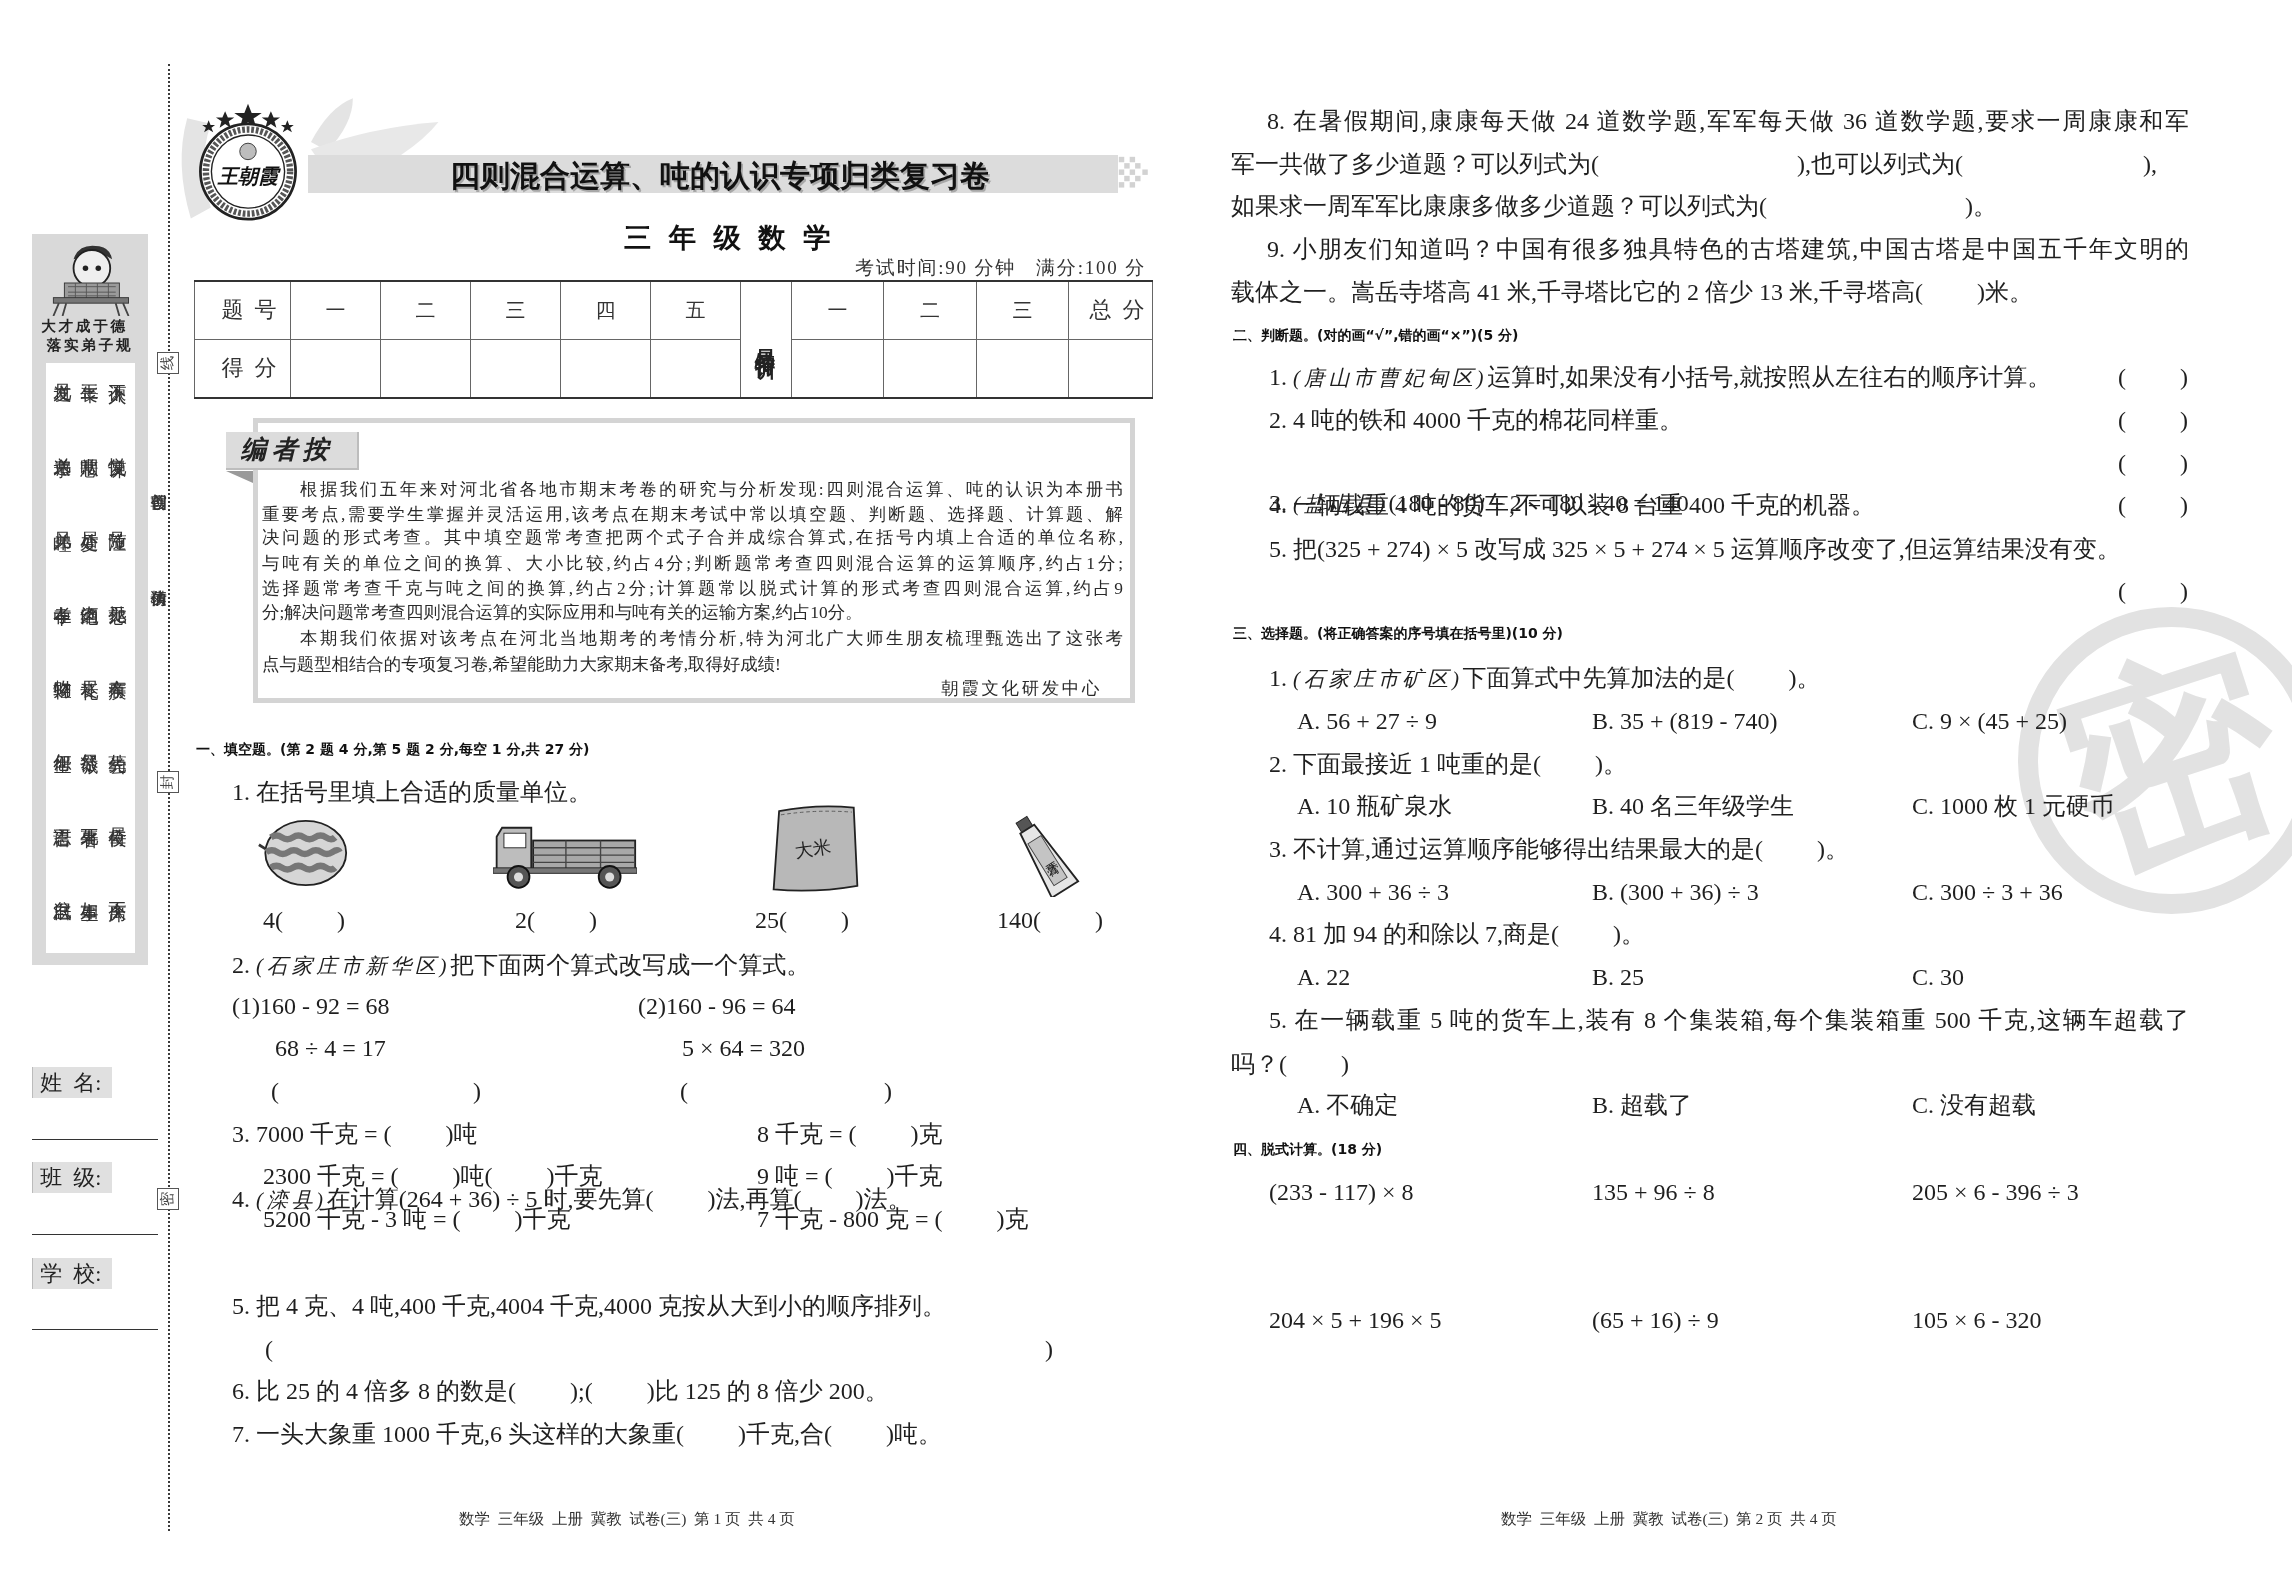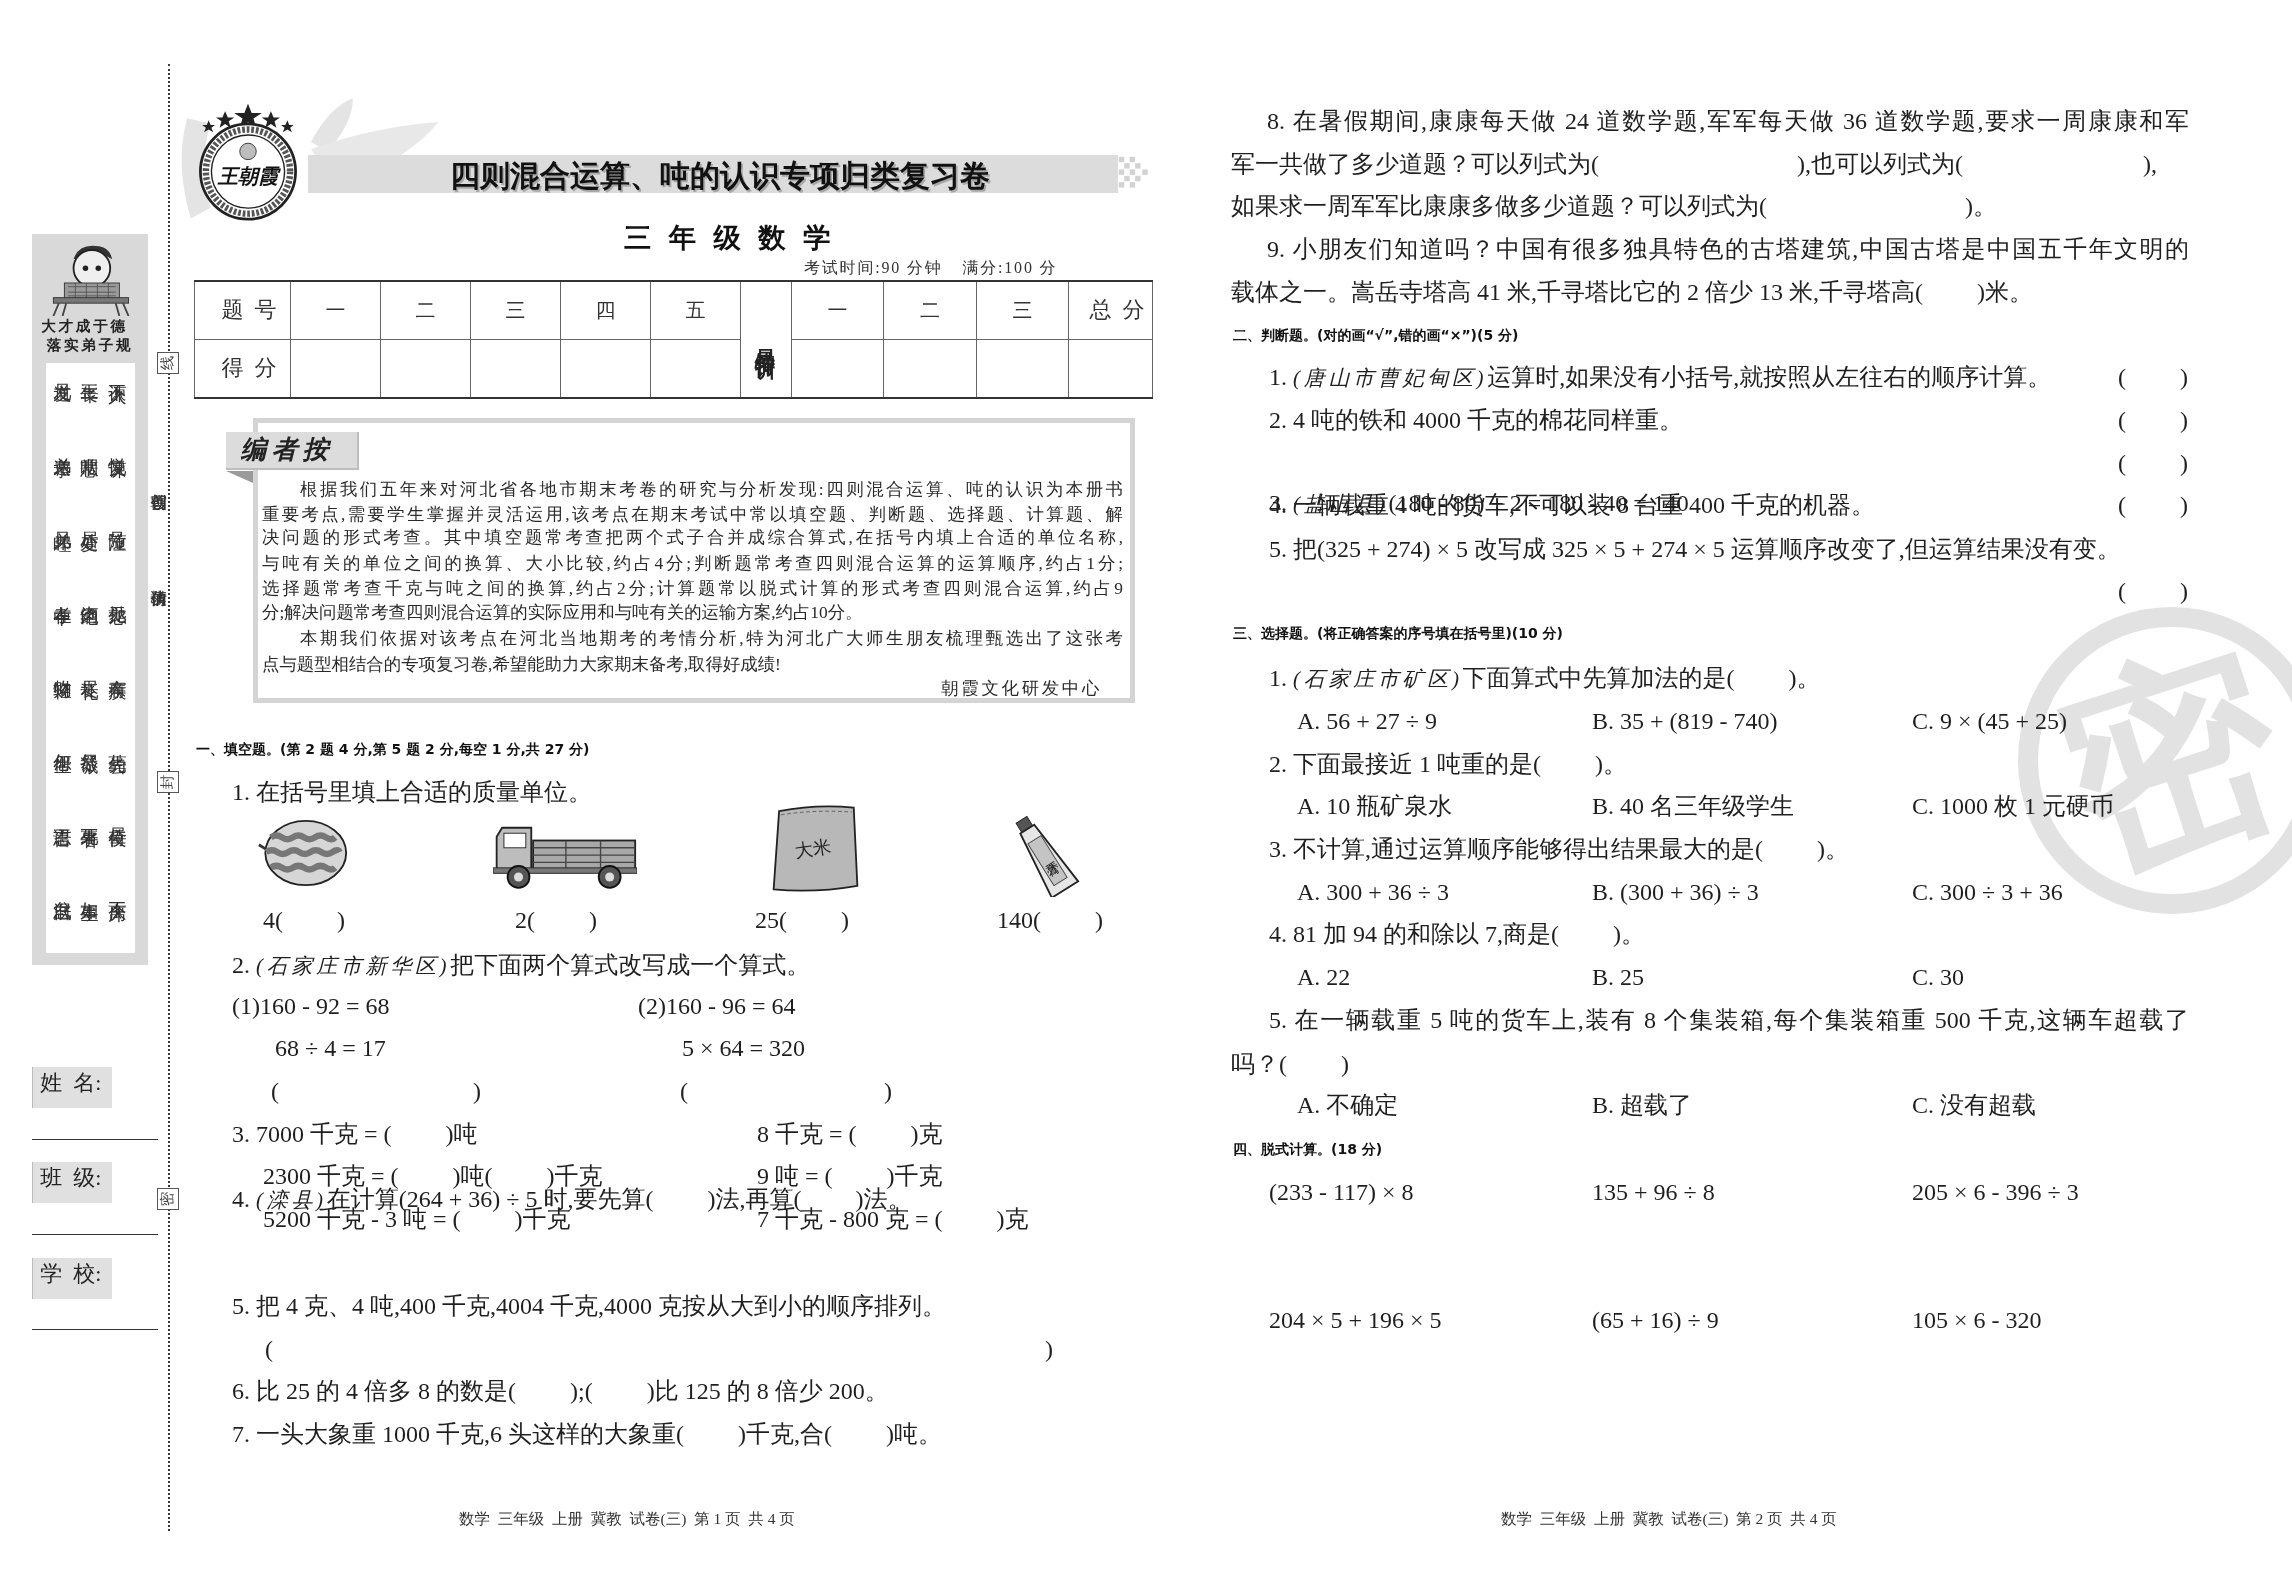--- a/index.html
+++ b/index.html
@@ -11,26 +11,26 @@
 .just{white-space:nowrap;text-align:justify;text-align-last:justify;}
 .hd{position:absolute;font-family:"DejaVu Sans","Liberation Sans",sans-serif;font-weight:bold;font-size:14px;line-height:27.4px;white-space:pre;z-index:2;color:#111;}
 .region{font-size:21px;letter-spacing:3.7px;font-style:italic;}
 .dotline{width:0;border-left:2.7px dotted #3a3a3a;}
 .seal{width:22px;height:22px;border:1.4px solid #555;background:#fff;font-size:14.6px;line-height:19px;text-align:center;transform:rotate(-90deg);z-index:3;color:#444;}
 .vtext{writing-mode:vertical-rl;text-orientation:upright;font-size:16.4px;line-height:18.3px;width:18.3px;color:#333;}
 .sidebar-box{background:#d9d9d9;}
 .motto{font-family:"DejaVu Sans","Liberation Sans",sans-serif;font-weight:bold;font-size:14.6px;line-height:18.3px;text-align:center;letter-spacing:2.7px;color:#222;}
 .poem-box{background:#fff;}
 .poem{position:absolute;writing-mode:vertical-rl;text-orientation:upright;font-size:18.3px;line-height:20px;width:20px;letter-spacing:0.9px;color:#333;}
-.field-label{width:80px;height:41px;background:#e0e0e0;border-left:0.9px solid #bbb;font-size:22px;line-height:31px;padding-left:7.3px;white-space:pre;color:#222;}
+.field-label{width:80px;height:31px;background:#e0e0e0;border-left:0.9px solid #bbb;font-size:22px;line-height:31px;padding-left:7.3px;white-space:pre;color:#222;}
 .field-line{width:126px;height:0;border-top:1.8px solid #333;}
 .banner{background:#dcdcdc;}
 .title{font-family:"DejaVu Sans","Liberation Sans",sans-serif;font-weight:bold;font-size:30px;line-height:35px;white-space:nowrap;color:#111;text-shadow:1.8px 1.8px 0 #a8a8a8;z-index:2;}
 .subtitle{font-family:"DejaVu Sans","Liberation Sans",sans-serif;font-weight:bold;font-size:27.4px;line-height:31px;letter-spacing:17.4px;white-space:nowrap;color:#111;}
-.examinfo{font-size:16px;line-height:22px;letter-spacing:1.8px;white-space:pre;color:#333;}
+.examinfo{font-size:19px;line-height:22px;letter-spacing:1.8px;text-align:right;white-space:pre;color:#333;}
 .examinfo span+span{margin-left:20px;}
 .score-table{border-collapse:collapse;table-layout:fixed;width:958px;border-top:2.7px solid #333;border-bottom:2.7px solid #333;font-size:20px;color:#333;}
 .score-table td{border:0.9px solid #666;text-align:center;vertical-align:middle;}
 .score-table td.lbl{text-align:center;padding-left:12.8px;white-space:pre;font-size:22px;}
 .score-table .vert{writing-mode:vertical-rl;text-orientation:upright;font-family:"DejaVu Sans","Liberation Sans",sans-serif;font-weight:bold;font-size:20px;letter-spacing:3.7px;margin:0 auto;color:#222;}
 .note-frame{border:5.5px solid #d4d4d4;background:#fff;}
 .note-tag{background:#dcdcdc;border-right:2.7px solid #bdbdbd;border-bottom:2.7px solid #bdbdbd;font-family:"DejaVu Sans","Liberation Sans",sans-serif;font-style:italic;font-weight:bold;font-size:25.6px;line-height:34px;padding-left:14.6px;letter-spacing:5.5px;color:#222;z-index:3;}
 .note-fold{width:0;height:0;border-top:12.8px solid #9a9a9a;border-left:27.4px solid transparent;z-index:3;}
 .note-line{position:absolute;left:262px;width:861px;font-size:17.4px;line-height:24px;white-space:nowrap;color:#2a2a2a;z-index:2;}
 .note-line.j{text-align:justify;text-align-last:justify;}

